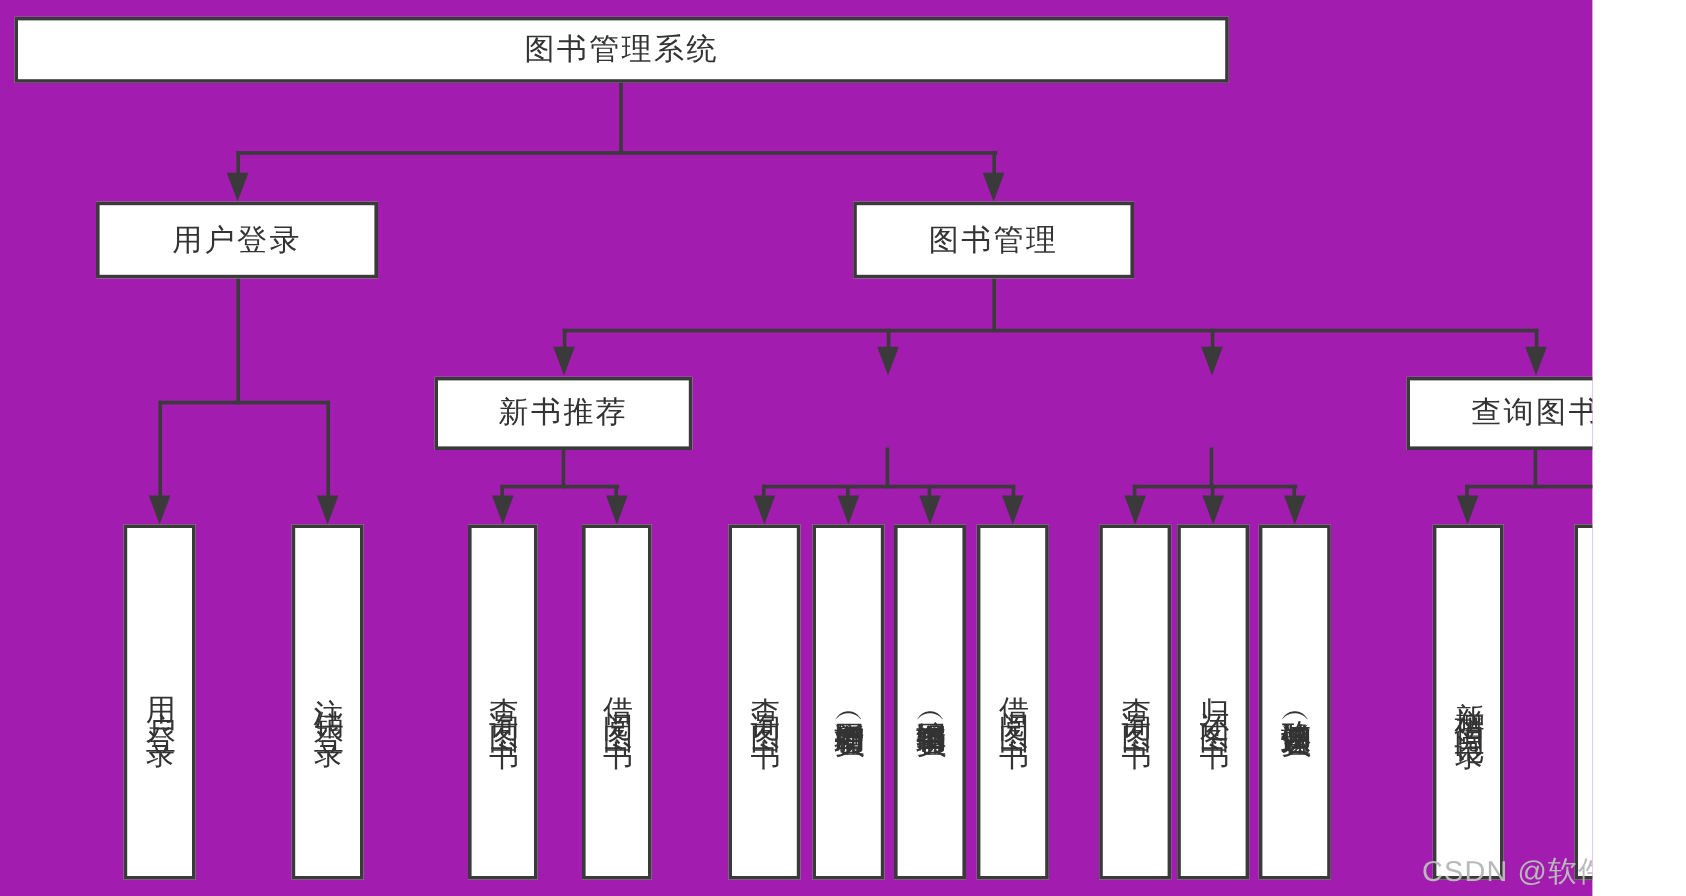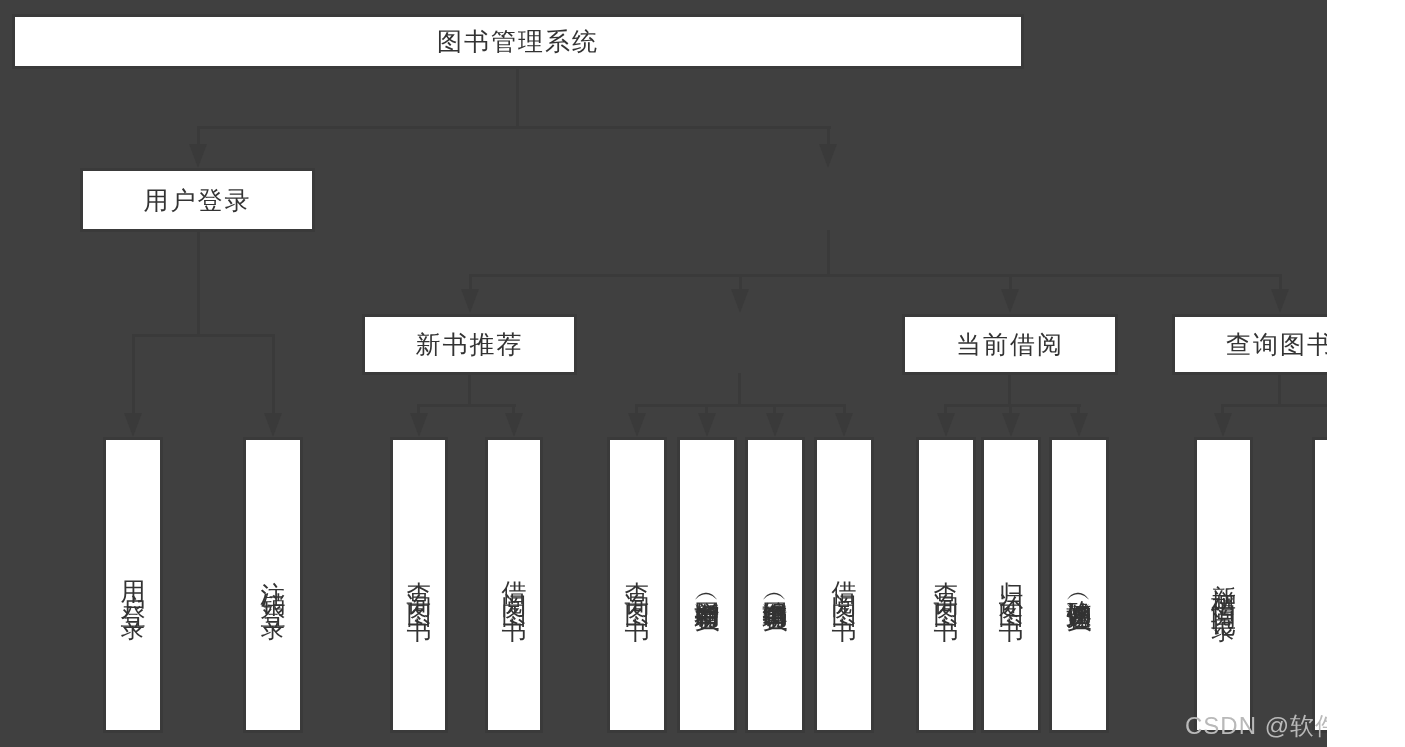--- a/index.html
+++ b/index.html
@@ -1,19 +1,19 @@
 <!DOCTYPE html>
 <html><head>
 <meta charset="utf-8">
 <style>
   html,body{margin:0;padding:0;background:#ffffff;}
   #canvas{
     position:relative;
     width:1327px;height:747px;
-    background:#404040;
+    background:#a21caf;
     font-family:"Liberation Sans", sans-serif;
     color:#333333;
     overflow:hidden;
   }
   .box{
     position:absolute;
     background:#ffffff;
     border:3px solid #3a3a3a;
     box-sizing:border-box;
     display:flex;
@@ -76,20 +76,23 @@
   <div class="vline" style="left:516px;top:68px;height:60px;"></div>
   <div class="hline" style="left:197px;top:126px;width:634px;"></div>
   <div class="vline" style="left:197px;top:126px;height:22px;"></div>
   <div class="arrow" style="left:189px;top:144px;"></div>
   <div class="vline" style="left:827px;top:126px;height:22px;"></div>
   <div class="arrow" style="left:819px;top:144px;"></div>
 
   <div class="box" style="left:80px;top:168px;width:235px;height:64px;">
     <span>用户登录</span>
   </div>
+  <div class="box" style="left:711px;top:168px;width:234px;height:64px;">
+    <span>图书管理</span>
+  </div>
 
   <div class="vline" style="left:197px;top:230px;height:107px;"></div>
   <div class="hline" style="left:132px;top:334px;width:143px;"></div>
   <div class="vline" style="left:132px;top:334px;height:82px;"></div>
   <div class="arrow" style="left:124px;top:413px;"></div>
   <div class="vline" style="left:272px;top:334px;height:82px;"></div>
   <div class="arrow" style="left:264px;top:413px;"></div>
 
   <div class="vline" style="left:827px;top:230px;height:46px;"></div>
   <div class="hline" style="left:469px;top:274px;width:813px;"></div>
@@ -97,23 +100,20 @@
   <div class="arrow" style="left:461px;top:289px;"></div>
   <div class="vline" style="left:739px;top:274px;height:18px;"></div>
   <div class="arrow" style="left:731px;top:289px;"></div>
   <div class="vline" style="left:1009px;top:274px;height:18px;"></div>
   <div class="arrow" style="left:1001px;top:289px;"></div>
   <div class="vline" style="left:1279px;top:274px;height:18px;"></div>
   <div class="arrow" style="left:1271px;top:289px;"></div>
 
   <div class="box" style="left:362px;top:314px;width:215px;height:61px;">
     <span>新书推荐</span>
-  </div>
-  <div class="box" style="left:902px;top:314px;width:216px;height:61px;">
-    <span>当前借阅</span>
   </div>
   <div class="box" style="left:1172px;top:314px;width:216px;height:61px;">
     <span>查询图书</span>
   </div>
 
   <div class="vline" style="left:468px;top:373px;height:34px;"></div>
   <div class="hline" style="left:417px;top:404px;width:99px;"></div>
   <div class="vline" style="left:417px;top:404px;height:14px;"></div>
   <div class="arrow" style="left:410px;top:413px;"></div>
   <div class="vline" style="left:512px;top:404px;height:14px;"></div>

